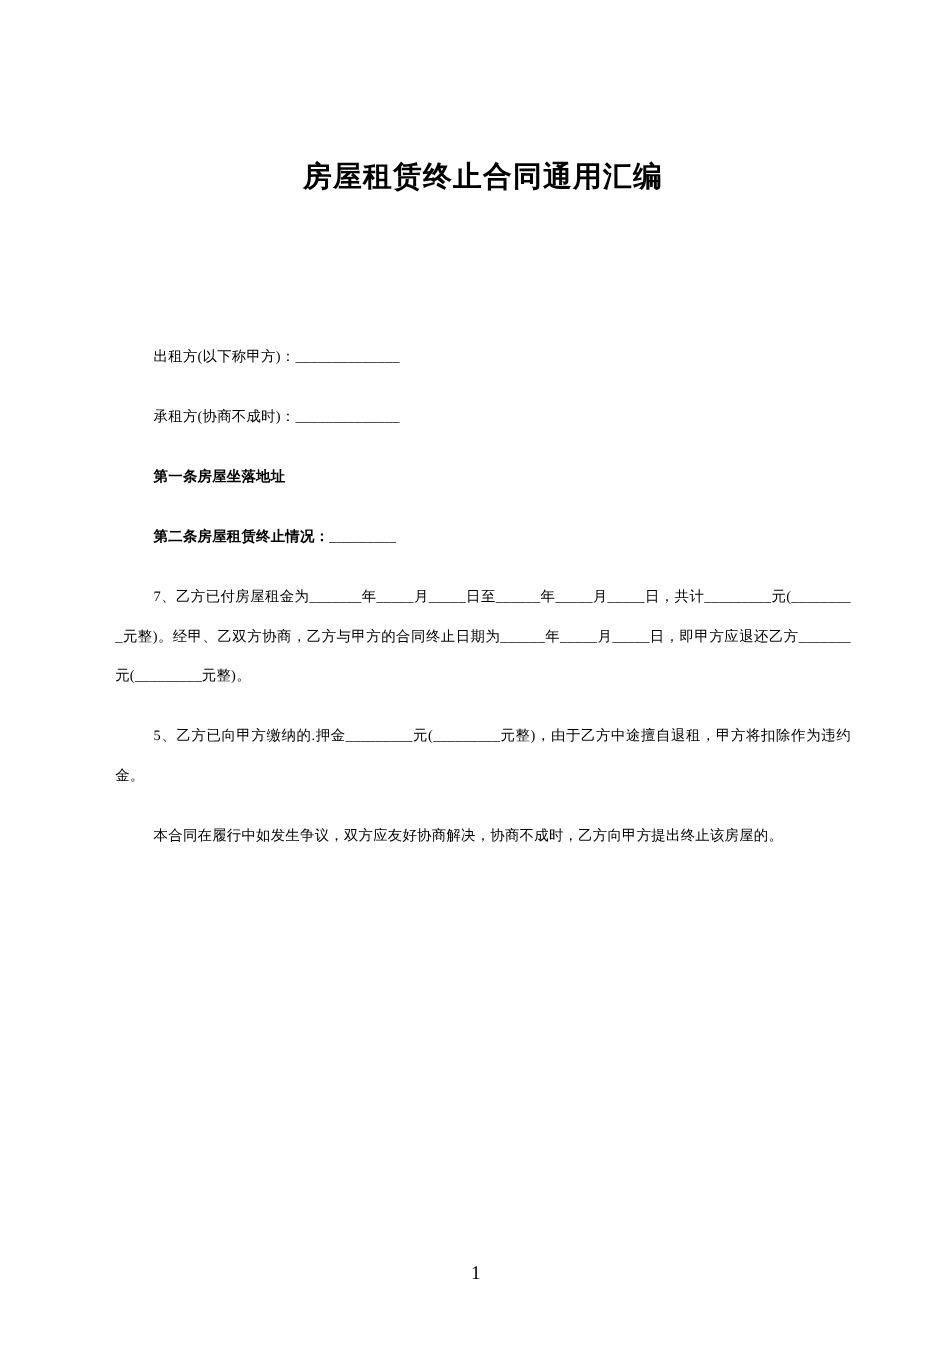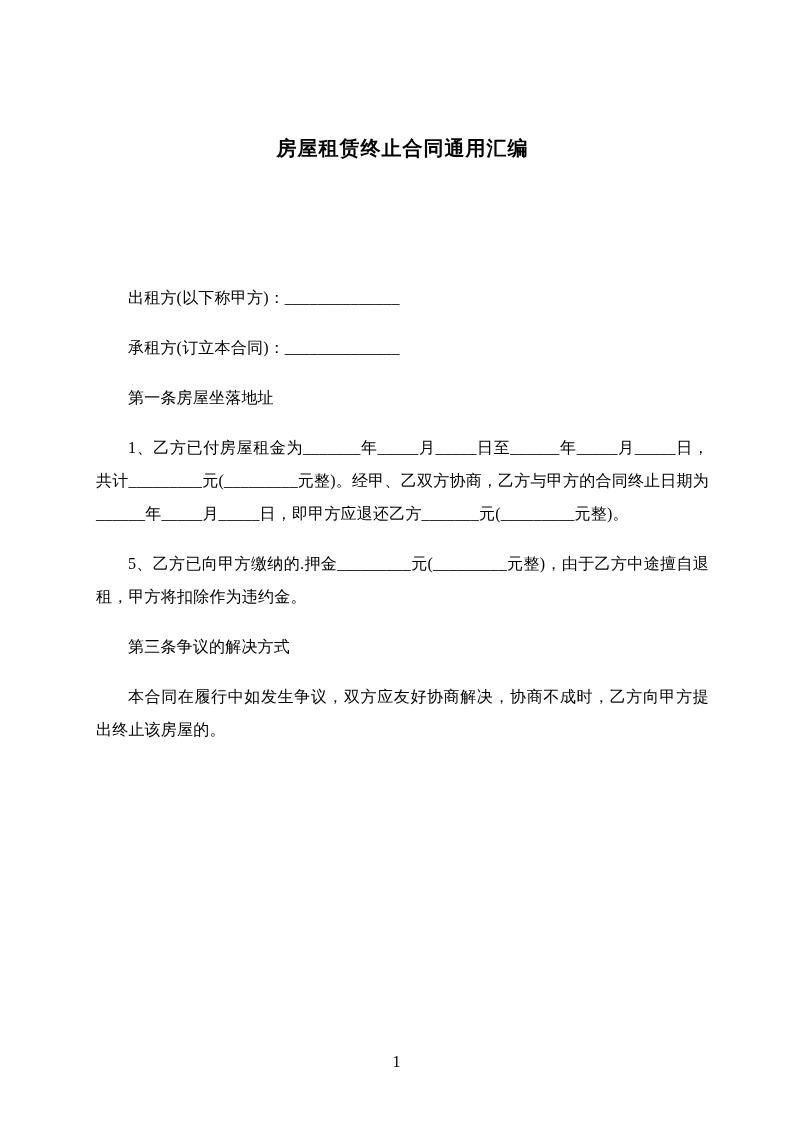--- a/index.html
+++ b/index.html
@@ -19,66 +19,66 @@
     width: 793px;
     height: 1122px;
     padding: 133px 84px 40px 96px;
     position: relative;
     overflow: hidden;
   }
   .doc-title {
     margin: 0 0 118px 0;
     text-align: center;
     font-family: "Liberation Sans", "DejaVu Sans", sans-serif;
-    font-size: 20px;
+    font-size: 24px;
     font-weight: bold;
     line-height: 30px;
     letter-spacing: 1px;
   }
   .body-text {
     margin: 17px 0;
-    font-size: 16px;
+    font-size: 12px;
     line-height: 33px;
     text-align: justify;
     text-indent: 32px;
     letter-spacing: 0.2px;
     word-break: break-all;
   }
   .bold {
-    font-weight: normal;
+    font-weight: bold;
   }
   .page-footer {
     position: absolute;
     left: 0;
     bottom: 50px;
     width: 100%;
     text-align: center;
     font-size: 16px;
     line-height: 20px;
   }
 </style>
 </head>
 <body>
 
 <div class="page">
 
   <h1 class="doc-title">房屋租赁终止合同通用汇编</h1>
 
   <p class="body-text">出租方(以下称甲方)：______________</p>
 
-  <p class="body-text">承租方(订立本合同)：______________</p>
+  <p class="body-text">承租方(协商不成时)：______________</p>
 
 
   <p class="body-text bold">第一条房屋坐落地址</p>
 
 
+  <p class="body-text"><span class="bold">第二条房屋租赁终止情况：</span><span>_________</span></p>
 
-  <p class="body-text">1、乙方已付房屋租金为_______年_____月_____日至______年_____月_____日，共计_________元(_________元整)。经甲、乙双方协商，乙方与甲方的合同终止日期为______年_____月_____日，即甲方应退还乙方_______元(_________元整)。</p>
+  <p class="body-text">7、乙方已付房屋租金为_______年_____月_____日至______年_____月_____日，共计_________元(_________元整)。经甲、乙双方协商，乙方与甲方的合同终止日期为______年_____月_____日，即甲方应退还乙方_______元(_________元整)。</p>
 
   <p class="body-text">5、乙方已向甲方缴纳的.押金_________元(_________元整)，由于乙方中途擅自退租，甲方将扣除作为违约金。</p>
 
-  <p class="body-text bold">第三条争议的解决方式</p>
 
   <p class="body-text">本合同在履行中如发生争议，双方应友好协商解决，协商不成时，乙方向甲方提出终止该房屋的。</p>
 
   <div class="page-footer">1</div>
 
 </div>
 
 </body></html>

